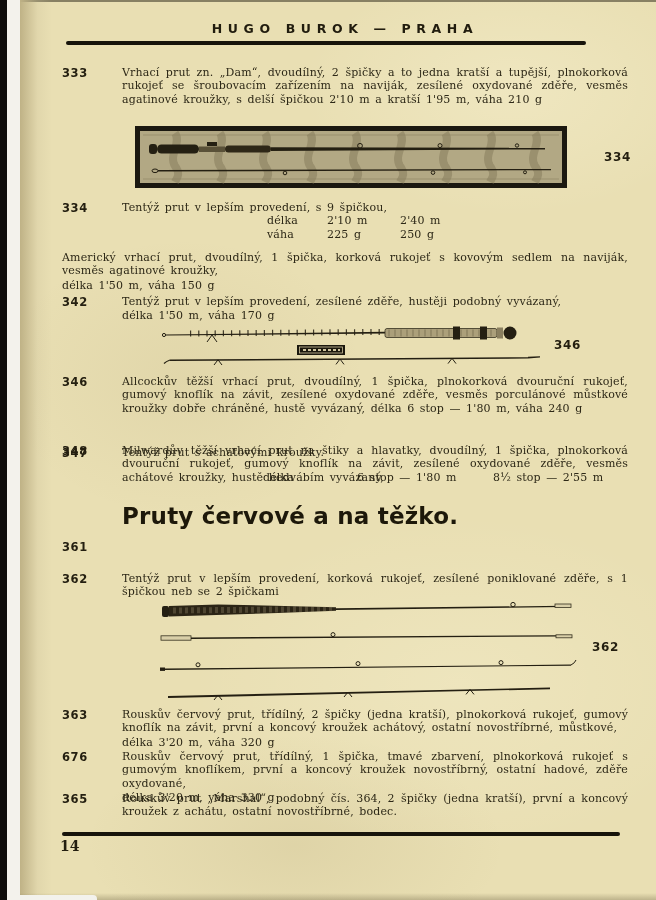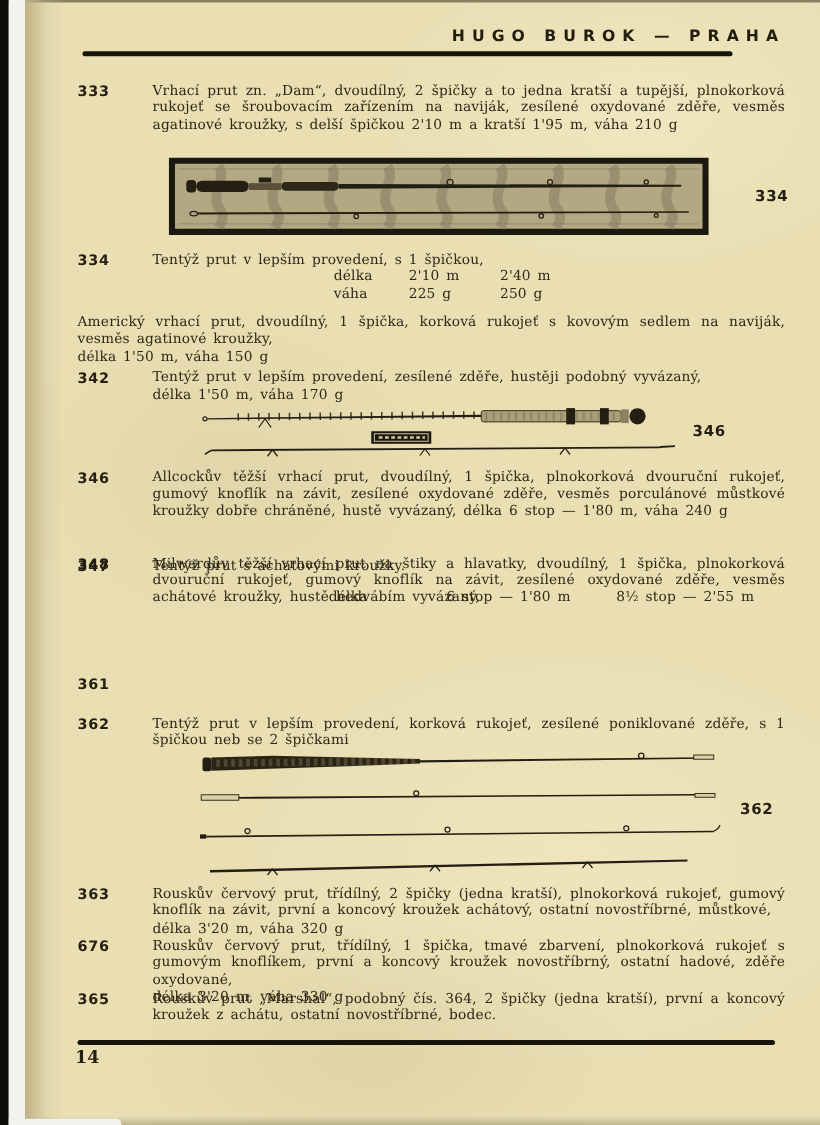--- a/index.html
+++ b/index.html
@@ -19,21 +19,21 @@
   }
   .spine-black{position:absolute;left:0;top:0;width:7px;height:100%;background:#0e0d0a;}
   .spine-white{position:absolute;left:7px;top:0;width:13px;height:100%;background:#f3f2ec;}
   .spine-shadow{position:absolute;left:20px;top:0;width:32px;height:100%;
     background:linear-gradient(90deg,#bfb286 0%,rgba(201,190,150,.25) 55%,rgba(201,190,150,0) 100%);}
   .top-edge{position:absolute;left:0;top:0;right:0;height:2px;background:rgba(55,50,32,.55);}
   .bottom-edge{position:absolute;left:20px;right:0;bottom:0;height:7px;
     background:linear-gradient(180deg,rgba(0,0,0,0),rgba(90,80,50,.3));}
   .bottom-corner{position:absolute;left:7px;bottom:0;width:90px;height:5px;background:#f3f2ec;border-radius:0 4px 0 0;}
 
-  .masthead{position:absolute;left:62px;right:28px;top:21px;text-align:right;
+  .masthead{position:absolute;left:62px;right:28px;top:21px;text-align:center;
     font-family:"DejaVu Sans", sans-serif;font-weight:bold;font-size:12.5px;
     letter-spacing:.45em;color:#211c0e;}
   .masthead-rule{position:absolute;left:66px;top:41px;width:520px;height:4px;
     background:#17140b;border-radius:2px;}
 
   .item{position:absolute;left:62px;right:28px;display:flex;}
   .num{flex:0 0 60px;width:60px;font-family:"DejaVu Sans", sans-serif;font-weight:bold;
     font-size:11.5px;letter-spacing:.6px;color:#241f10;}
   .txt{flex:1;font-size:11px;line-height:13.4px;text-align:justify;
     word-spacing:1.8px;letter-spacing:.15px;color:#2d2817;}
@@ -113,21 +113,21 @@
         <circle cx="298" cy="46.6" r="1.8" fill="none" stroke="#241f12" stroke-width="1"></circle>
         <circle cx="390" cy="46.3" r="1.5" fill="none" stroke="#241f12" stroke-width="1"></circle>
       </g>
     </svg>
   </div>
   <div class="figlabel" style="left:604px;top:150px">334</div>
 
   <div class="item" style="top:201px">
     <div class="num">334</div>
     <div class="txt">
-      <span>Tentýž prut v lepším provedení, s 1 špičkou,</span>
+      <span>Tentýž prut v lepším provedení, s 9 špičkou,</span>
       <div class="tbl">
         <div><span class="lbl">délka</span><span class="c1">2'10 m</span><span class="c2">2'40 m</span></div>
         <div><span class="lbl">váha</span><span class="c1">225 g</span><span class="c2">250 g</span></div>
       </div>
     </div>
   </div>
 
   <div class="item" style="top:251px">
     <div class="txt">
       <span>Americký vrhací prut, dvoudílný, 1 špička, korková rukojeť s kovovým sedlem na naviják, vesměs agatinové kroužky,</span>
@@ -181,20 +181,21 @@
   <div class="item" style="top:444px">
     <div class="num">348</div>
     <div class="txt">
       <span>Milwardův těžší vrhací prut na štiky a hlavatky, dvoudílný, 1 špička, plnokorková dvouruční rukojeť, gumový knoflík na závit, zesílené oxydované zděře, vesměs achátové kroužky, hustě hedvábím vyvázaný,</span>
       <div class="t348">
         <div><span class="lbl">délka</span><span class="c1">6 stop — 1'80 m</span><span class="c2">8½ stop — 2'55 m</span></div>
       </div>
     </div>
   </div>
 
+  <div class="section-heading">Pruty červové a na těžko.</div>
 
   <div class="item" style="top:540px">
     <div class="num">361</div>
   </div>
 
   <div class="item" style="top:572px">
     <div class="num">362</div>
     <div class="txt">Tentýž prut v lepším provedení, korková rukojeť, zesílené poniklované zděře, s 1 špičkou neb se 2 špičkami</div>
   </div>
 

